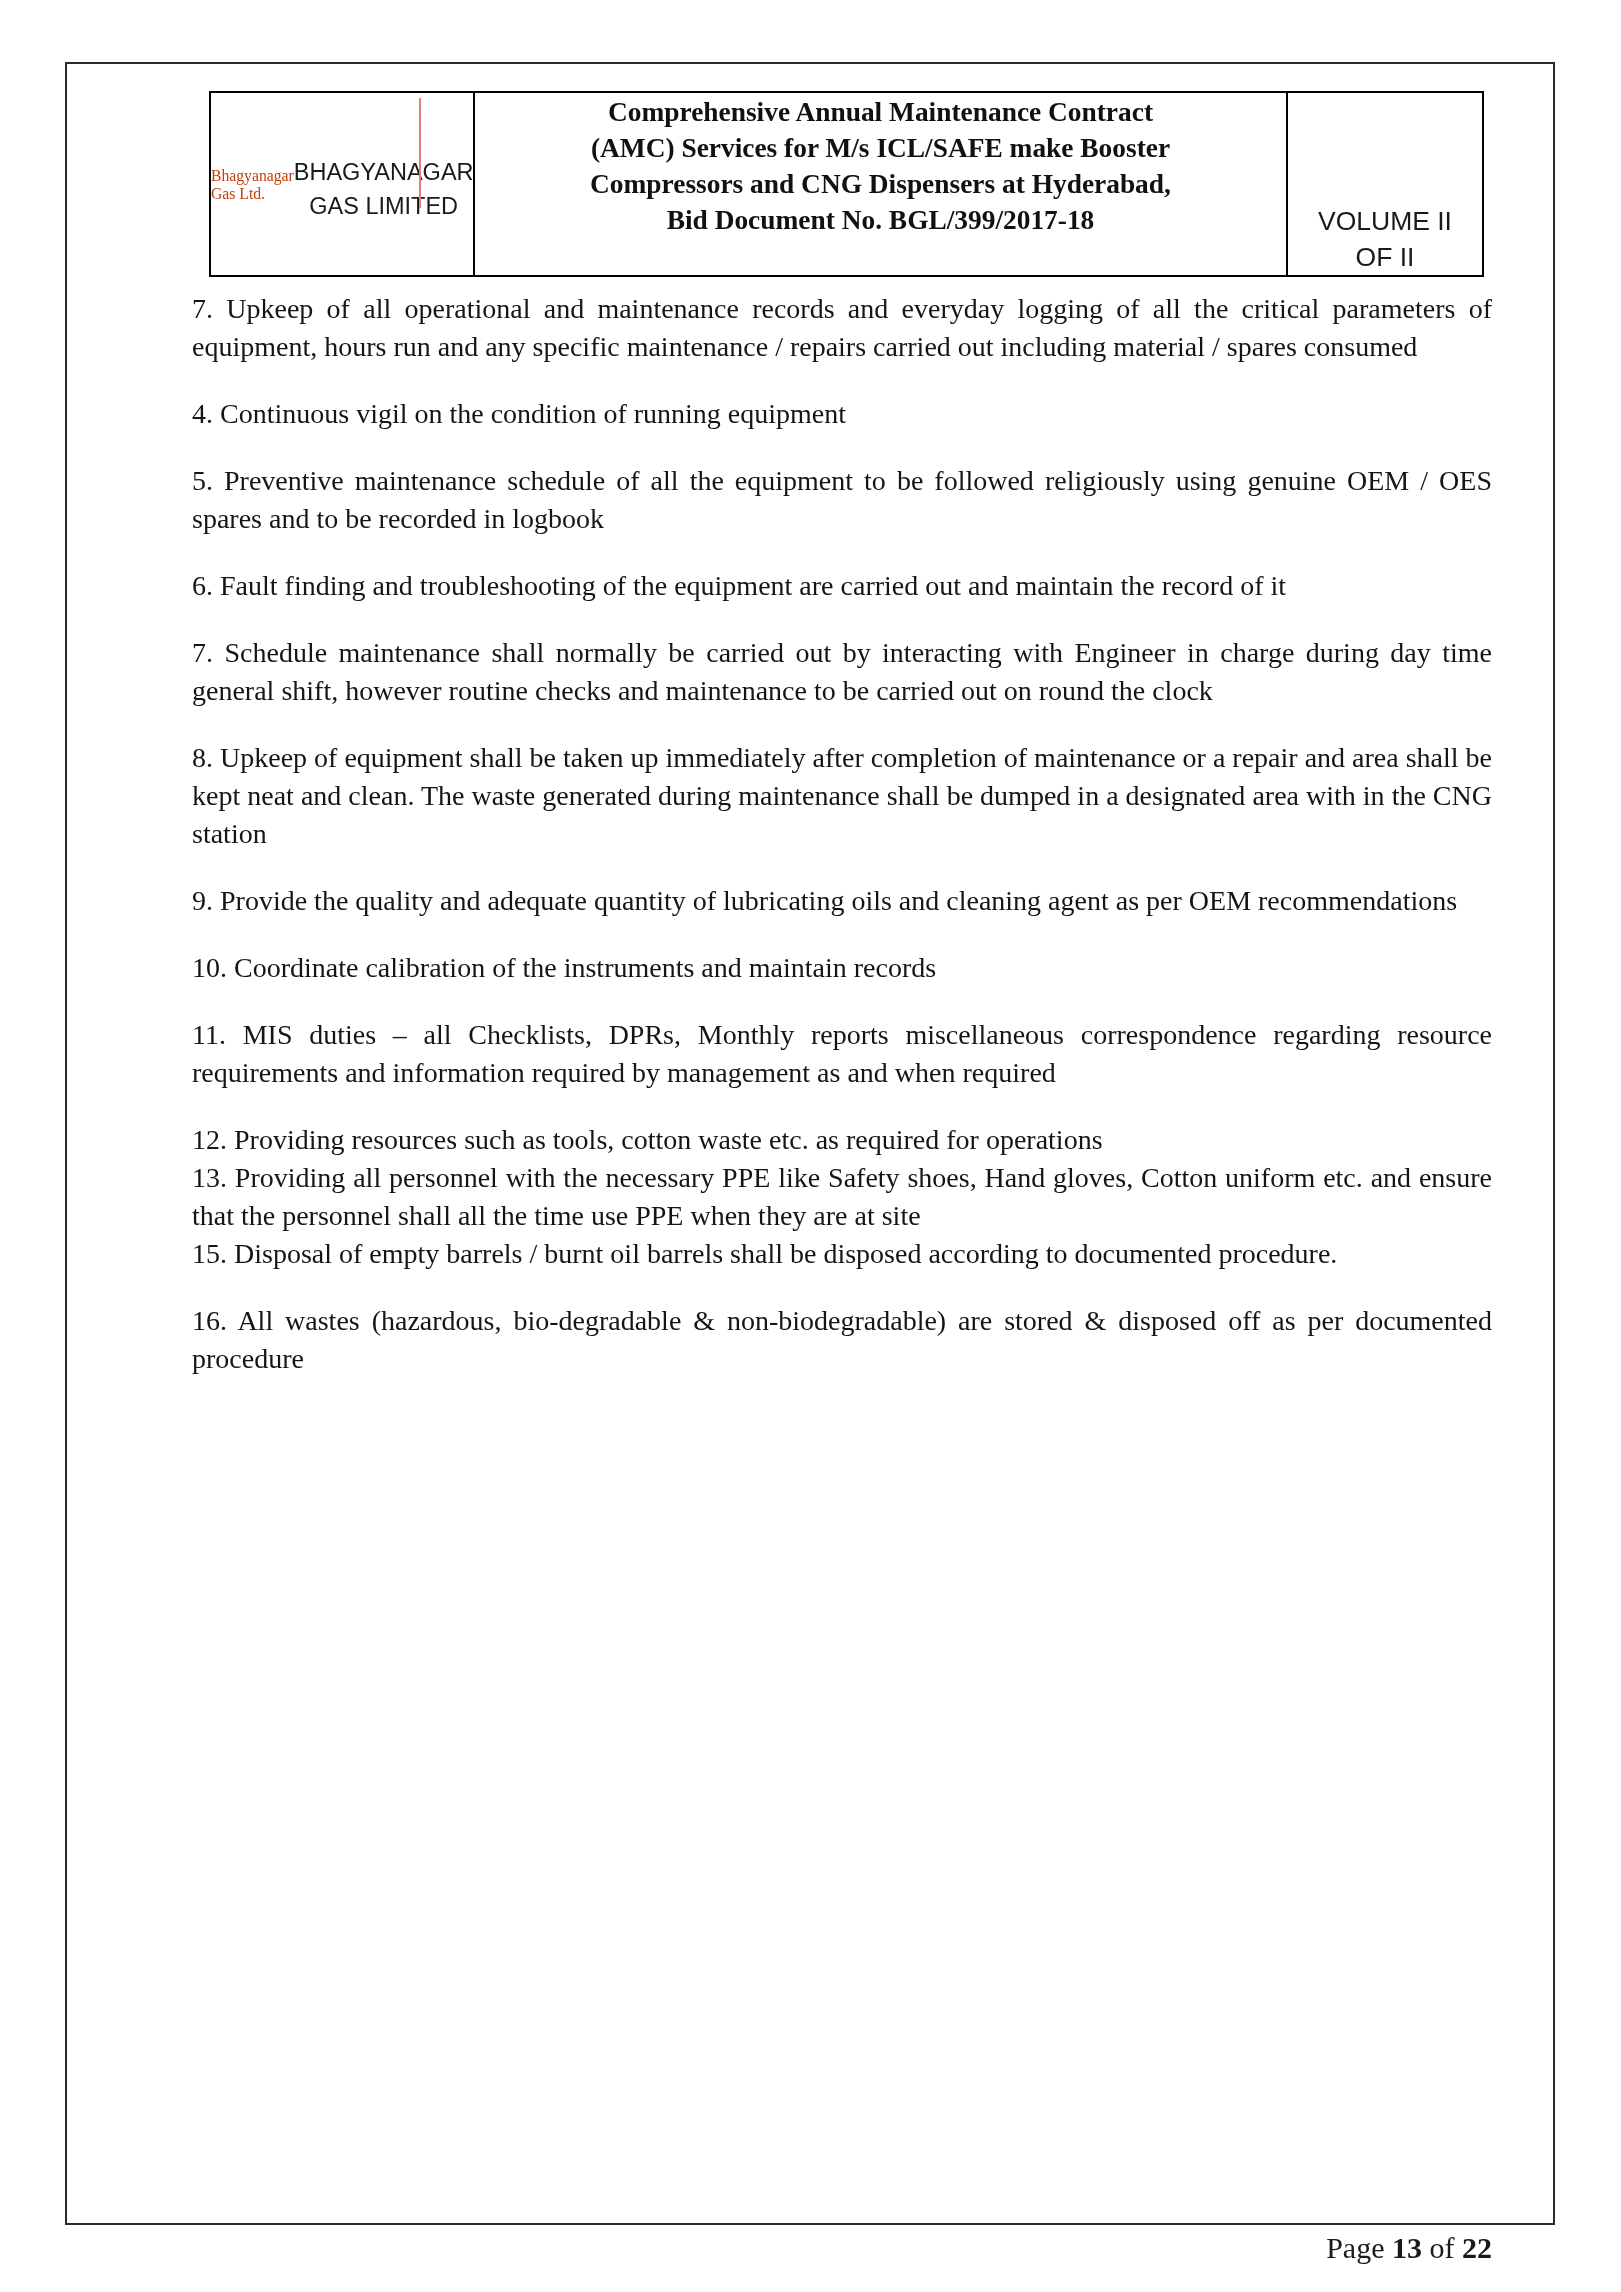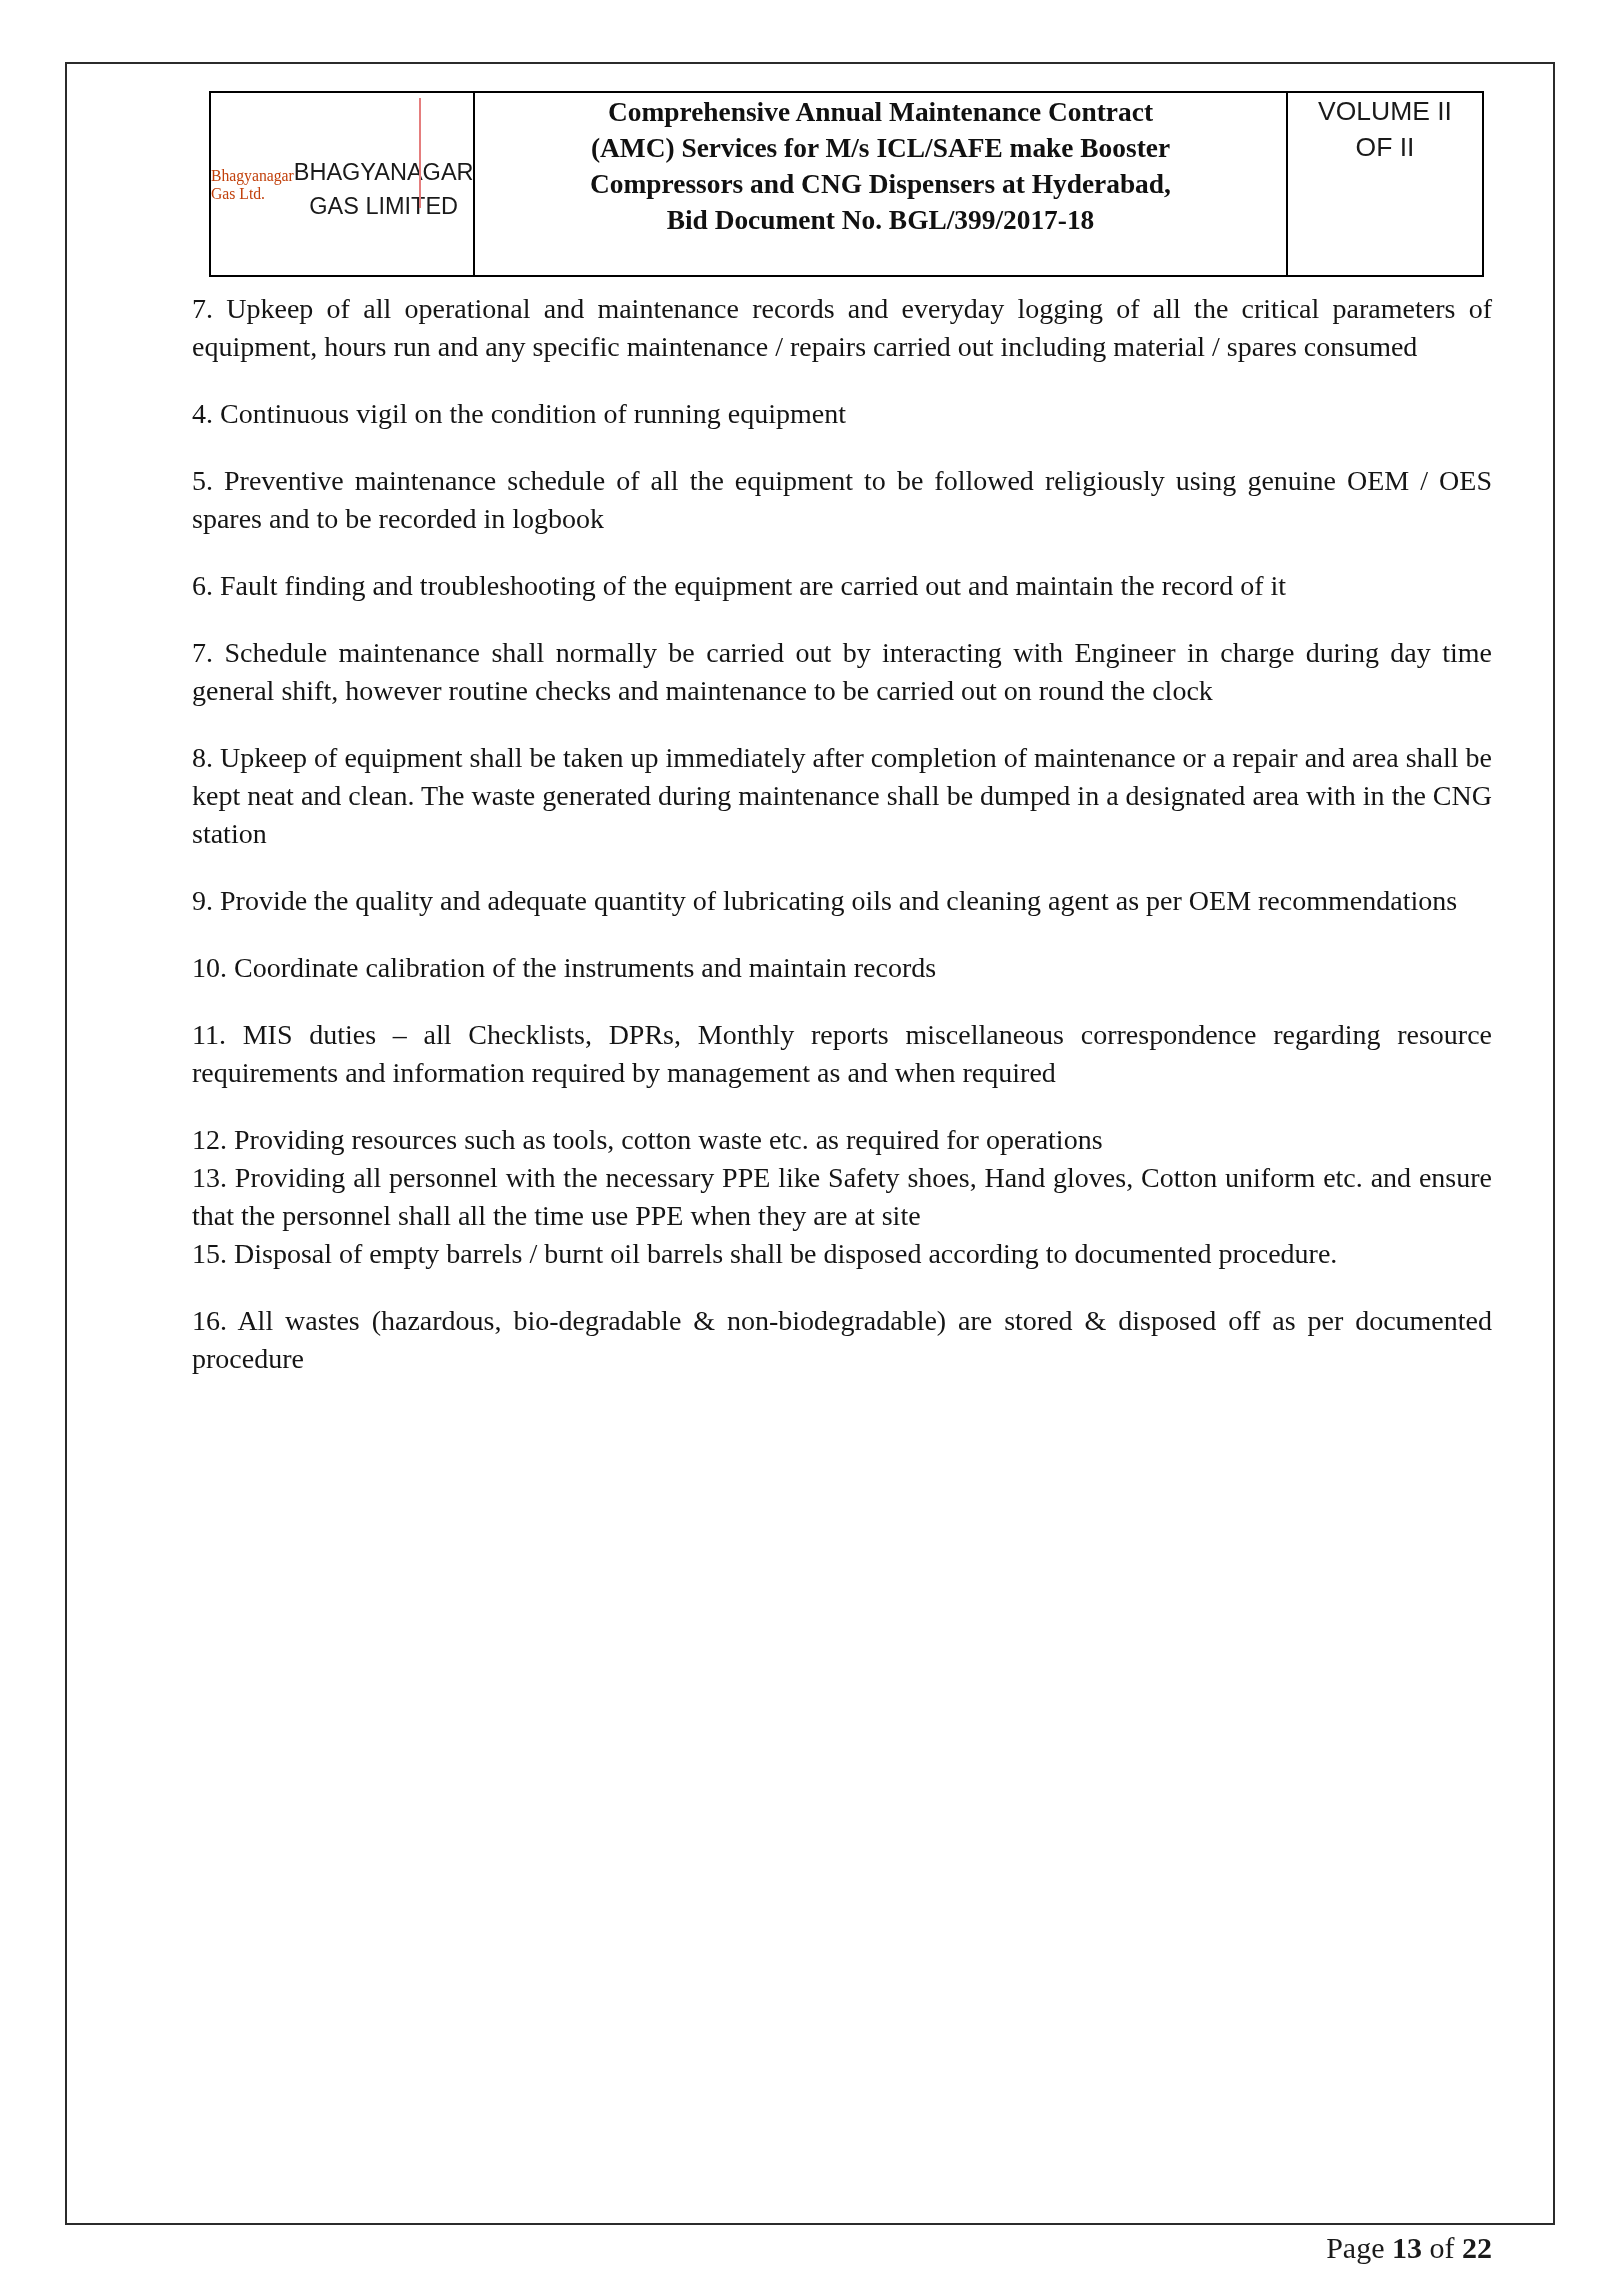--- a/index.html
+++ b/index.html
@@ -20,21 +20,21 @@
   .hcell { box-sizing:border-box; height:100%; }
   .logo-cell {
     width:262px; position:relative; display:flex; 
     align-items:center; padding-top:2px; flex-shrink:0;
   }
   .title-cell {
     width:815px; flex-shrink:0; border-left:2px solid #000; border-right:2px solid #000;
     text-align:center; font-weight:bold; font-size:27.4px; line-height:36px; padding-top:1px;
   }
   .volume-cell {
-    flex:1; display:flex; flex-direction:column; justify-content:flex-start; align-items:center;
+    flex:1; display:flex; flex-direction:column; justify-content:flex-end; align-items:center;
     font-family:"Liberation Sans", sans-serif; font-size:26.5px; line-height:36px; color:#1a1a1a;
   }
   .logo-tagline { font-size:15.7px; line-height:17.6px; font-family:"Liberation Serif", serif; }
   .logo-company {
     font-family:"Liberation Sans", sans-serif; font-size:23.5px; line-height:34px;
     text-align:center; width:235px; margin-top:7px; color:#1a1a1a;
   }
   .logo-redline { position:absolute; top:4.9px; width:2px; height:110px; }
   
   .body-text {

